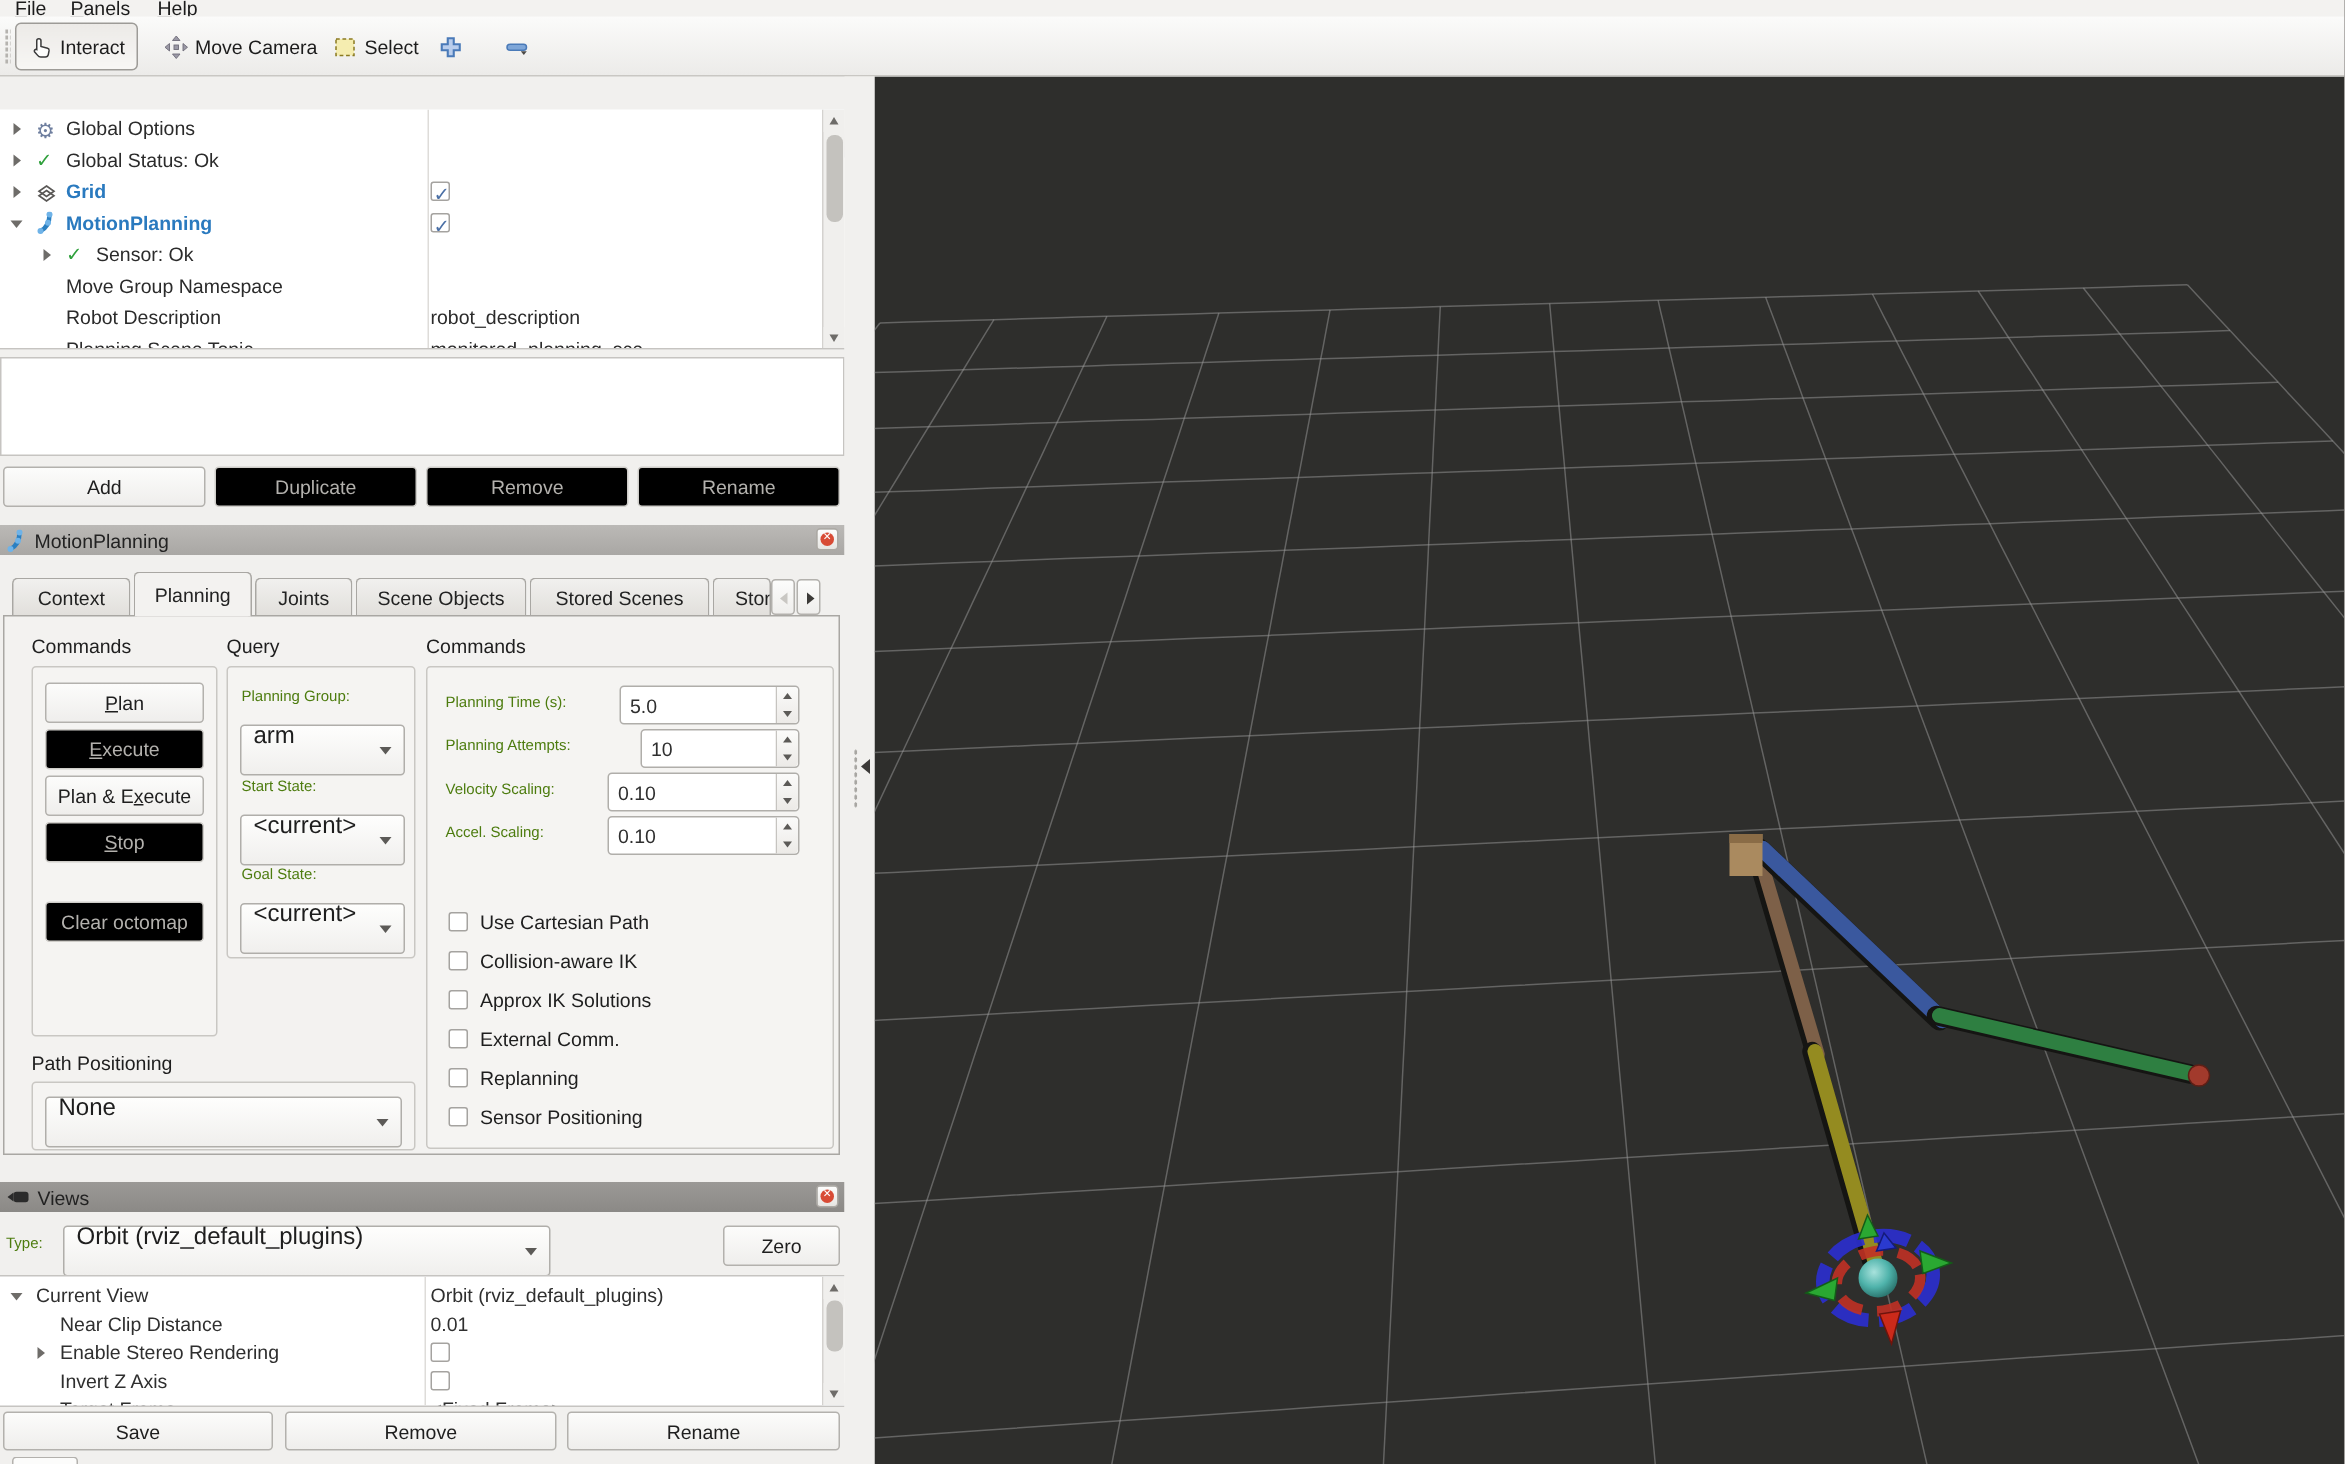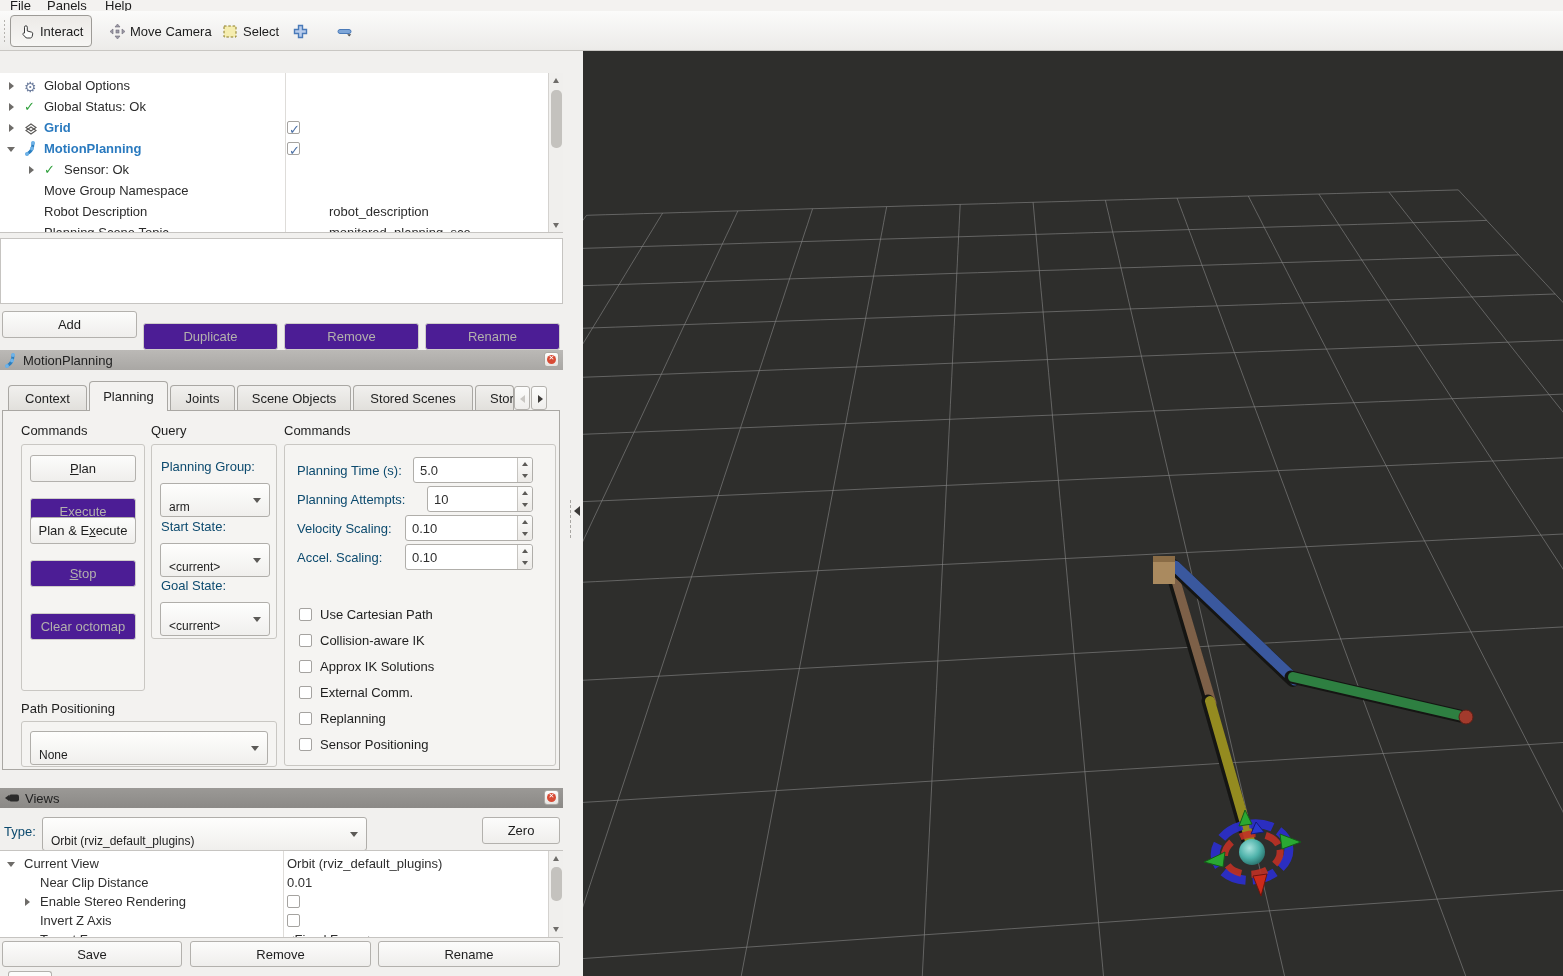--- a/index.html
+++ b/index.html
@@ -26,23 +26,23 @@
   .hdr-mp { background:linear-gradient(#bbb9b6,#a9a7a4); }
   .hdr-views { background:linear-gradient(#9b9996,#8b8986); }
   .close-btn { position:absolute; right:4px; top:2px; width:15px; height:15px; border:1px solid #aca9a4;
                border-radius:3px; background:linear-gradient(#fdfdfc,#e6e5e2); }
   .close-btn::before { content:""; position:absolute; left:2px; top:2px; width:9px; height:9px; border-radius:50%;
                background:#d84b35; }
   .close-btn::after { content:"✕"; position:absolute; left:3.5px; top:0.5px; font-size:7px; color:#fff; font-weight:bold; }
 
   .btn { display:flex; align-items:center; justify-content:center; background:linear-gradient(#fcfcfb,#efeeec);
          border:1px solid #b3b1ad; border-radius:3px; font-size:13px; color:#1e1e1e; }
-  .btn.disabled { background:#4c1d95; border-color:#cfcdc9; color:#b3b1ad;margin-top:12px; }
+  .btn.disabled { background:#000000; border-color:#cfcdc9; color:#b3b1ad; }
   .dd { position:absolute; background:linear-gradient(#fefefd,#f0efed); border:1px solid #b0aeaa; border-radius:3px;
-        display:flex; align-items:flex-start; padding:16px 8px; font-size:12px; color:#1e1e1e; }
+        display:flex; align-items:flex-end; padding:16px 8px; font-size:16px; color:#1e1e1e; }
   .dd .arr { position:absolute; right:8px; top:50%; margin-top:-2px; width:0; height:0;
              border-left:4px solid transparent; border-right:4px solid transparent; border-top:5px solid #5c5a57; }
   .spinbox { position:absolute; height:26px; background:#fff; border:1px solid #b0aeaa; border-radius:3px;
              display:flex; align-items:center; padding:0 6px; font-size:13px; }
   .spin-btns { position:absolute; right:0; top:0; bottom:0; width:15px; border-left:1px solid #c6c4c0;
                display:flex; flex-direction:column; background:linear-gradient(#fbfbfa,#eceae7); border-radius:0 3px 3px 0; }
   .spin-btns span { flex:1; position:relative; }
   .spin-btns span::after { content:""; position:absolute; left:4px; width:0; height:0;
                border-left:3.5px solid transparent; border-right:3.5px solid transparent; }
   .spin-up::after { top:4px; border-bottom:4px solid #5c5a57; }
@@ -53,21 +53,21 @@
   .exp { position:absolute; width:0; height:0; top:7px; }
   .exp.right { border-top:4px solid transparent; border-bottom:4px solid transparent; border-left:5px solid #6e6c69; }
   .exp.down { border-left:4px solid transparent; border-right:4px solid transparent; border-top:5px solid #6e6c69; margin-top:2px; }
 
   
   #displays-tree { position:absolute; left:0; top:73px; width:563px; height:160px; background:#fff;
                    border-bottom:1px solid #c6c4c1; overflow:hidden; }
   .tree-divider { position:absolute; top:0; bottom:0; width:1px; background:#dedcd9; }
   .trow { position:absolute; left:0; width:548px; height:21px; line-height:21px; font-size:13px; color:#2b2b2b; }
   .trow .lbl { position:absolute; white-space:nowrap; }
-  .trow .val { position:absolute; left:287px; white-space:nowrap;padding-left:42px; }
+  .trow .val { position:absolute; left:287px; white-space:nowrap; }
   .blue-bold { color:#2a7abf; font-weight:bold; }
   .scrollbar { position:absolute; right:0; width:15px; background:#f0efed; border-left:1px solid #d4d2cf; }
   .sb-btn { position:absolute; left:0; width:15px; height:15px; background:#f0efed; }
   .sb-btn::after { content:""; position:absolute; left:4px; width:0; height:0;
                    border-left:3.5px solid transparent; border-right:3.5px solid transparent; }
   .sb-up::after { top:5px; border-bottom:5px solid #6e6c69; }
   .sb-dn::after { bottom:5px; border-top:5px solid #6e6c69; }
   .sb-thumb { position:absolute; left:2px; width:11px; background:#c4c2be; border-radius:5px; }
 
   .splitter-dots { position:absolute; left:50%; width:30px; height:3px; margin-left:-15px;
@@ -82,21 +82,21 @@
                 background:linear-gradient(#fcfcfb,#efeeec); }
   .tab-scroll::after { content:""; position:absolute; top:8px; width:0; height:0;
                 border-top:4px solid transparent; border-bottom:4px solid transparent; }
   .ts-left::after { left:5px; border-right:5px solid #c9c7c3; }
   .ts-right::after { left:6px; border-left:5px solid #3c3a38; }
 
   .pane { position:absolute; left:2px; top:410px; width:558px; height:360px; background:#f3f2f0;
           border:1px solid #a9a7a3; z-index:2; }
   .group { position:absolute; border:1px solid #c9c7c3; border-radius:3px; background:#f5f4f2; }
   .sec-label { position:absolute; font-size:13px; color:#1e1e1e; }
-  .form-label { position:absolute; font-size:13px; color:#0c4a6e; white-space:nowrap; }
+  .form-label { position:absolute; font-size:10px; color:#4d7c0f; white-space:nowrap; }
   .cb-label { position:absolute; font-size:13px; color:#1e1e1e; white-space:nowrap; }
 
   
   #views-tree { position:absolute; left:0; top:850px; width:563px; height:88px; background:#fff;
                 border-top:1px solid #c6c4c1; border-bottom:1px solid #c6c4c1; overflow:hidden; }
   .vrow { position:absolute; left:0; width:548px; height:19px; line-height:19px; font-size:13px; }
   .vrow .val { position:absolute; left:287px; white-space:nowrap; }
 
   
   #viewport { position:absolute; left:583px; top:51px; width:980px; height:925px; }

